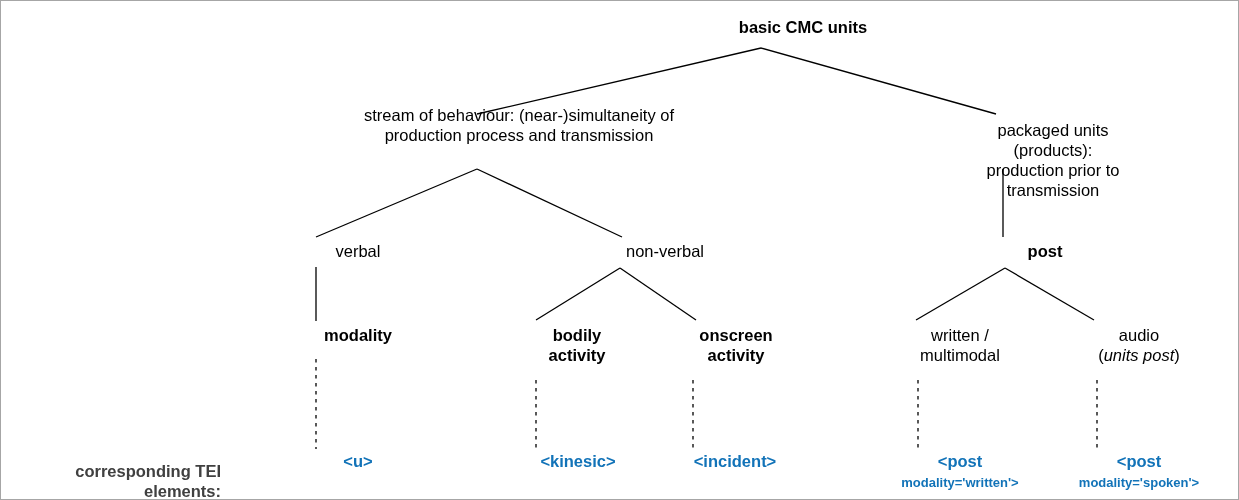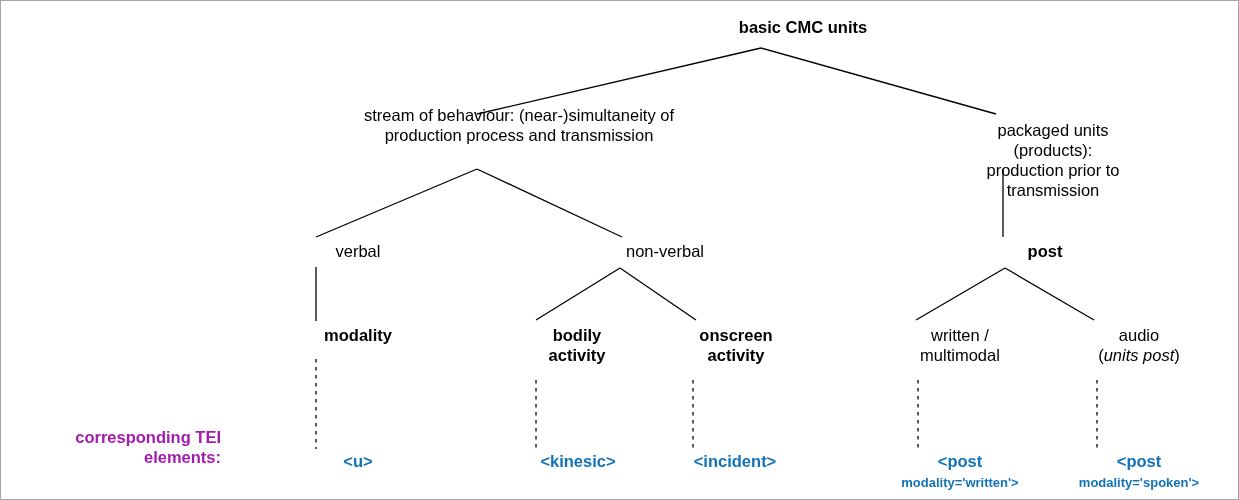--- a/index.html
+++ b/index.html
@@ -41,25 +41,26 @@
     color: #1273b8;
     font-weight: bold;
   }
   .node.blue .attr {
     font-weight: 600;
     font-size: 13px;
   }
   .legend {
     position: absolute;
     text-align: right;
-    color: #a21caf;
+    color: #404040;
     font-weight: bold;
     font-size: 16.5px;
     line-height: 1.22;
     white-space: pre-line;
+    margin-top: 34px;
   }
   .ital { font-style: italic; }
 </style>
 </head>
 <body>
 
 <div id="canvas">
 
   <svg id="edges" viewBox="0 0 1239 500">
 

